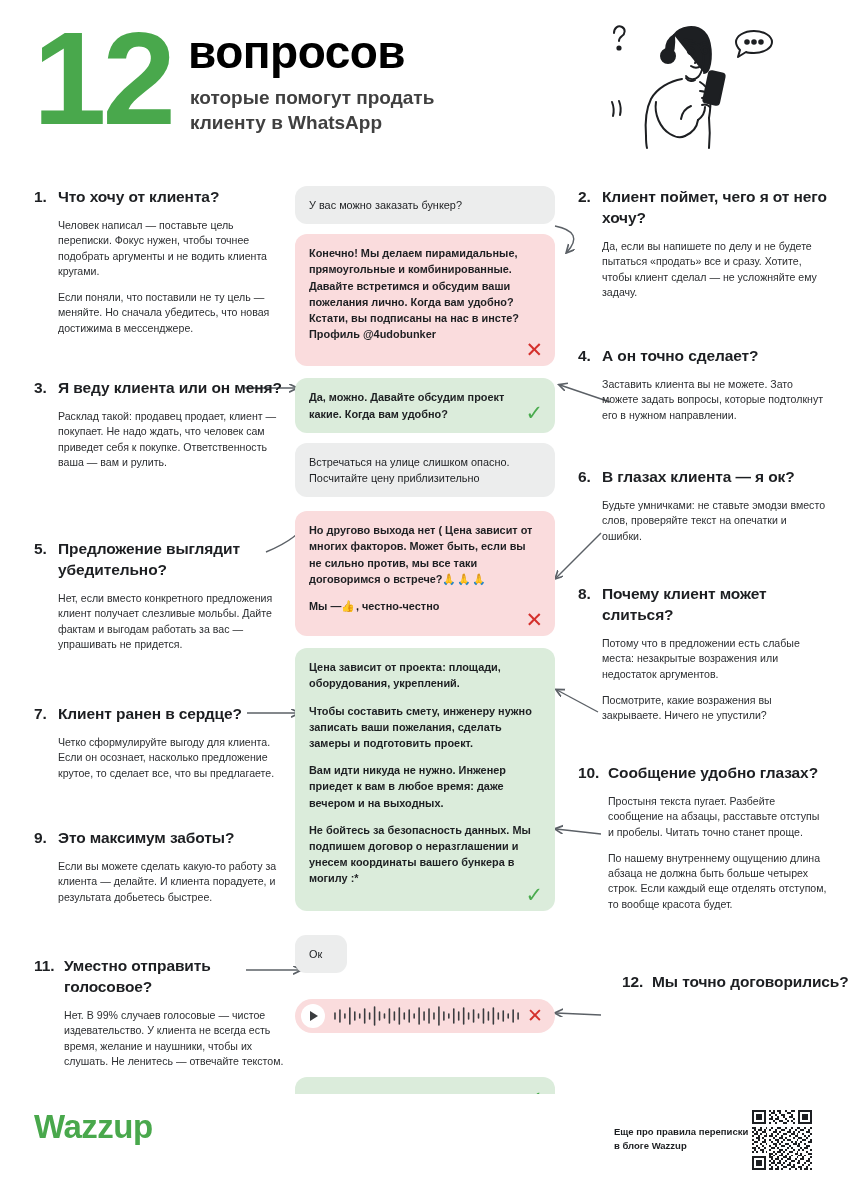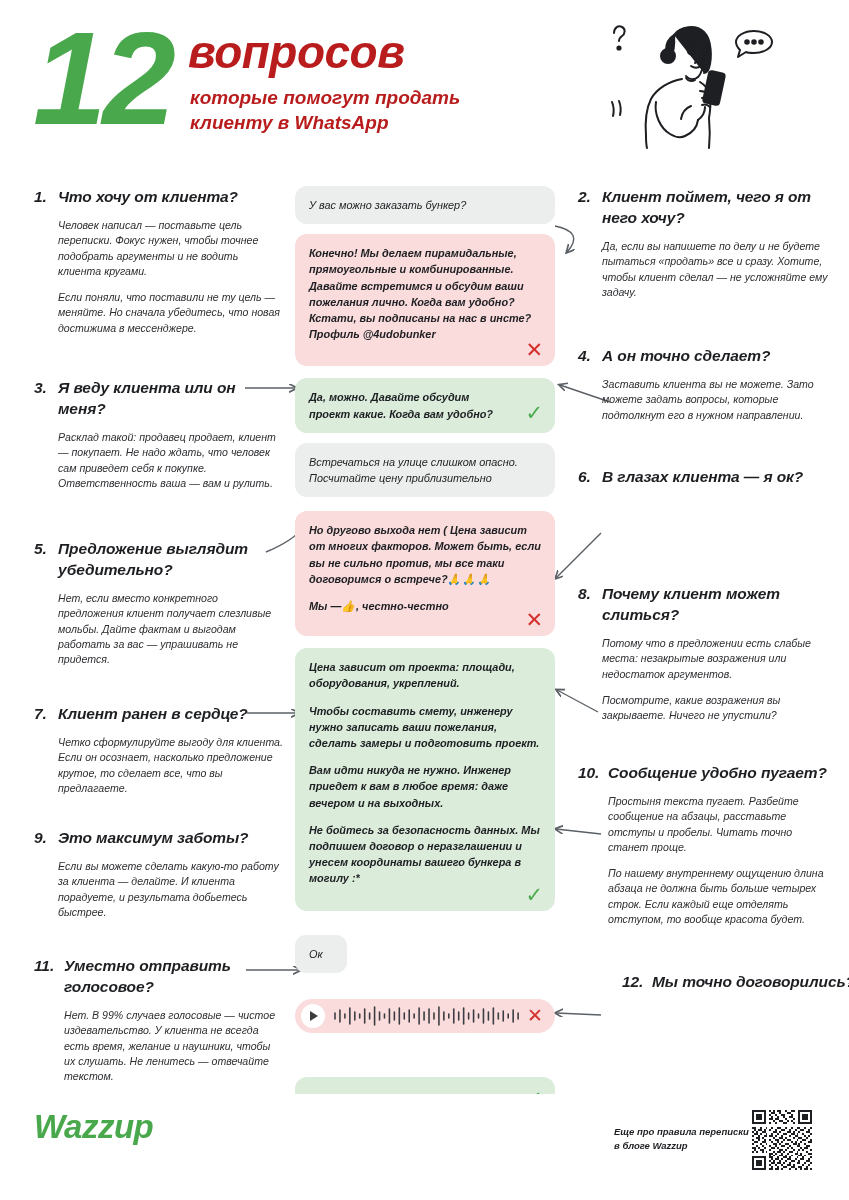--- a/index.html
+++ b/index.html
@@ -6,39 +6,38 @@
   html,body {
     width:849px; height:1200px;
     background:#e9eaec;
     font-family:"Liberation Sans","DejaVu Sans",sans-serif;
   }
   #page {
     position:relative;
     width:849px; height:1200px;
     background:#ffffff;
     overflow:hidden;
-    font-style:italic;
   }
   
   #header { position:absolute; left:0; top:0; width:849px; height:168px; }
   #big-number {
     position:absolute; left:33px; top:20px;
     font-size:132px; line-height:118px; font-weight:700;
     color:#49a84c; letter-spacing:-4px;
     font-family:"Liberation Sans",sans-serif;
   }
   #headline {
     position:absolute; left:188px; top:27px;
     font-size:46px; line-height:50px; font-weight:700;
-    color:#b91c1c; letter-spacing:-0.5px;
+    color:#000000; letter-spacing:-0.5px;
   }
   #subhead {
     position:absolute; left:190px; top:85px;
     font-size:19px; line-height:25px; font-weight:700;
-    color:#b91c1c;
+    color:#404040;
   }
   #illustration { position:absolute; left:596px; top:16px; width:180px; height:140px; }
 
   
   .qitem { position:absolute; width:250px; }
   .qitem.right { width:250px; }
   .qhead {
     display:flex; align-items:flex-start;
     font-size:15.5px; line-height:21px; font-weight:700; color:#1d1f22;
     letter-spacing:-0.1px;
@@ -265,37 +264,40 @@
     <div class="qbody">
       <p>Заставить клиента вы не можете. Зато можете задать вопросы, которые подтолкнут его в нужном направлении.</p>
     </div>
   </div>
 
   <div class="qitem right" style="left:578px; top:466px;">
     <div class="qhead">
       <span class="qnum">6.</span>
       <span class="qtitle">В глазах клиента — я ок?</span>
     </div>
+    <div class="qbody">
+      <p>Будьте умничками: не ставьте эмодзи вместо слов, проверяйте текст на опечатки и ошибки.</p>
+    </div>
   </div>
 
   <div class="qitem right" style="left:578px; top:583px;">
     <div class="qhead">
       <span class="qnum">8.</span>
       <span class="qtitle">Почему клиент может слиться?</span>
     </div>
     <div class="qbody">
       <p>Потому что в предложении есть слабые места: незакрытые возражения или недостаток аргументов.</p>
       <p>Посмотрите, какие возражения вы закрываете. Ничего не упустили?</p>
     </div>
   </div>
 
   <div class="qitem right" style="left:578px; top:762px;">
     <div class="qhead">
       <span class="qnum wide">10.</span>
-      <span class="qtitle">Сообщение удобно пугает?</span>
+      <span class="qtitle">Сообщение удобно глазах?</span>
     </div>
     <div class="qbody wide">
       <p>Простыня текста пугает. Разбейте сообщение на абзацы, расставьте отступы и пробелы. Читать точно станет проще.</p>
       <p>По нашему внутреннему ощущению длина абзаца не должна быть больше четырех строк. Если каждый еще отделять отступом, то вообще красота будет.</p>
     </div>
   </div>
 
   <div class="qitem right" style="left:578px; top:971px;margin-left:44px;">
     <div class="qhead">
       <span class="qnum wide">12.</span>

